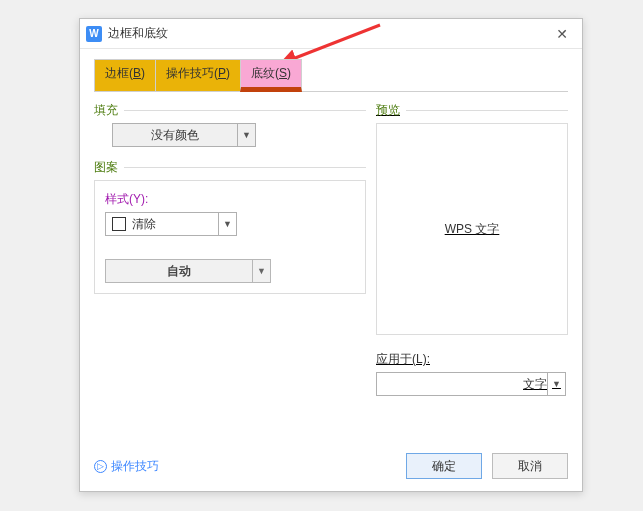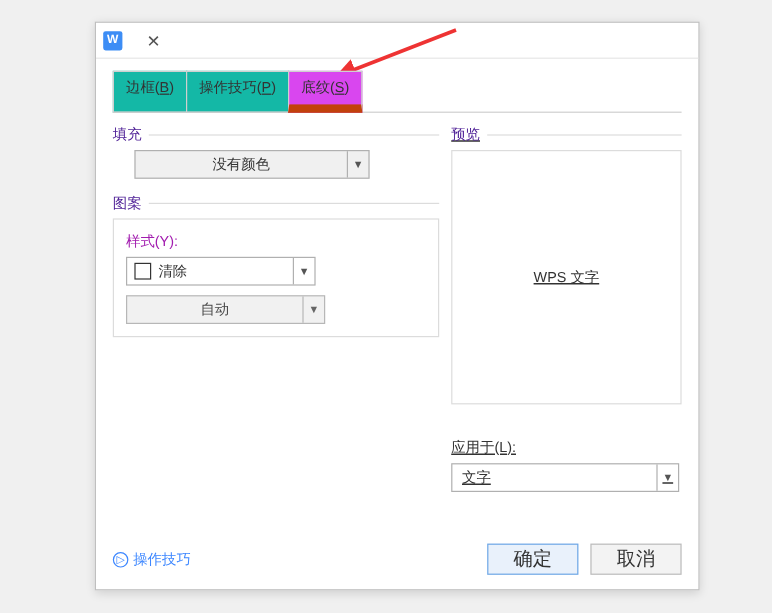--- a/index.html
+++ b/index.html
@@ -25,94 +25,95 @@
     .titlebar-title { flex: 1; }
     .close-btn {
       width: 40px; height: 30px; display:flex; align-items:center; justify-content:center;
       font-size: 14px; color:#555; cursor:pointer;
     }
 
     .body { flex:1; padding: 10px 14px 0 14px; display:flex; flex-direction:column; }
 
     .tabs { display:flex; font-size:12px; }
     .tab {
-      padding: 5px 10px; border:1px solid #cfcfcf; background:#14b8a6;
+      padding: 5px 10px; border:1px solid #cfcfcf; background:#eab308;
       margin-right:-1px; cursor:pointer; color:#333;
     }
     .tab u { text-decoration: underline; }
-    .tab.active { background:#d946ef; border-bottom:7px solid #c2410c; position:relative; z-index:2; }
+    .tab.active { background:#f9a8d4; border-bottom:5px solid #c2410c; position:relative; z-index:2; }
     .tab-underline { border-bottom:1px solid #cfcfcf; margin-top:-1px; }
 
     
     .arrow {
       position:absolute; left:280px; top:20px;
       pointer-events:none;
     }
 
     .content { flex:1; display:flex; padding-top:10px; }
     .left-col { width: 272px; }
     .right-col { flex:1; padding-left: 10px; text-decoration: underline; }
     .group-line { display:flex; align-items:center; margin-bottom:4px; }
-    .group-line .lbl { font-size:12px; color:#4c1d95; white-space:nowrap; }
+    .group-line .lbl { font-size:12px; color:#4d7c0f; white-space:nowrap; }
     .group-line .hr { flex:1; height:1px; background:#dcdcdc; margin-left:6px; }
 
     .combo {
       display:flex; align-items:center; justify-content:space-between;
       border:1px solid #b0b0b0; background:#f0f0f0; height:24px;
       font-size:12px; color:#333; cursor:pointer; position:relative;
     }
     .combo .combo-text { flex:1; text-align:center; }
     .combo .caret {
       width:18px; height:100%; display:flex; align-items:center; justify-content:center;
       border-left:1px solid #b0b0b0; color:#555; font-size:9px;
     }
     .combo.with-swatch .combo-text { text-align:left; padding-left:6px; display:flex; align-items:center; gap:6px; }
     .combo.white { background:#fff; }
 
     .swatch-box { width:14px; height:14px; border:1px solid #333; background:#fff; display:inline-block; }
 
-    .fill-combo { width: 196px; margin-left: 18px; margin-bottom:12px; }
+    .fill-combo { width: 144px; margin-left: 18px; margin-bottom:12px; }
     .pattern-box { border:1px solid #dcdcdc; padding:8px 10px 10px 10px; margin-top:2px; }
     .pattern-box .sub-label { font-size:12px; color:#a21caf; margin:2px 0 4px 0; }
-    .style-combo { width: 158px; margin-bottom:8px; }
+    .style-combo { width: 132px; margin-bottom:23px; }
     .color-combo { width: 166px; }
-    .color-combo.disabled { opacity:.9; }
+    .color-combo.disabled { opacity:.9;font-weight:bold; }
 
     .preview-area {
       border:1px solid #dcdcdc; height: 212px;
       display:flex; align-items:center; justify-content:center;
       font-size:12px; color:#333; margin-top:4px;
     }
 
-    .apply-label { font-size:12px; color:#333; margin-top:28px; }
+    .apply-label { font-size:12px; color:#333; margin-top:16px; }
     .apply-combo { width: 190px; margin-top:4px; }
 
     .footer {
       display:flex; align-items:center; padding:10px 14px 12px 14px;
       gap:10px;
     }
     .tips-link { font-size:12px; color:#3d87ff; display:flex; align-items:center; gap:4px; cursor:pointer; }
     .tips-icon {
       width:13px; height:13px; border:1px solid #3d87ff; border-radius:50%;
       display:inline-flex; align-items:center; justify-content:center; font-size:9px; color:#3d87ff;
     }
     .spacer { flex:1; }
     .btn {
-      width:76px; height:26px; font-size:16px; display:flex; align-items:center; justify-content:center;
+      width:76px; height:26px; font-size:12px; display:flex; align-items:center; justify-content:center;
       cursor:pointer; border:1px solid #bcbcbc; background:#f3f3f3; color:#333;
     }
     .btn.primary { background:#e9f1fb; border-color:#6fa8e6; }
   </style>
 </head>
 <body>
 
 <div class="dialog">
 
   <div class="titlebar">
     <div class="app-icon">W</div>
+    <div class="titlebar-title">边框和底纹</div>
     <div class="close-btn">
       <span>✕</span>
     </div>
   </div>
 
   <div class="body">
     <div class="tabs">
       <div class="tab">
         <span>边框(</span><u>B</u><span>)</span>
       </div>
@@ -161,21 +162,21 @@
         <div class="group-line">
           <span class="lbl">预览</span>
           <span class="hr"></span>
         </div>
         <div class="preview-area">
           <span>WPS 文字</span>
         </div>
 
         <div class="apply-label">应用于(L):</div>
         <div class="combo white apply-combo">
-          <span class="combo-text" style="text-align:left;padding-left:8px;">文字</span>
+          <span class="combo-text" style="text-align:right;padding-left:8px;">文字</span>
           <span class="caret">▼</span>
         </div>
       </div>
     </div>
   </div>
 
   <div class="footer">
     <div class="tips-link">
       <span class="tips-icon">▷</span>
       <span>操作技巧</span>

